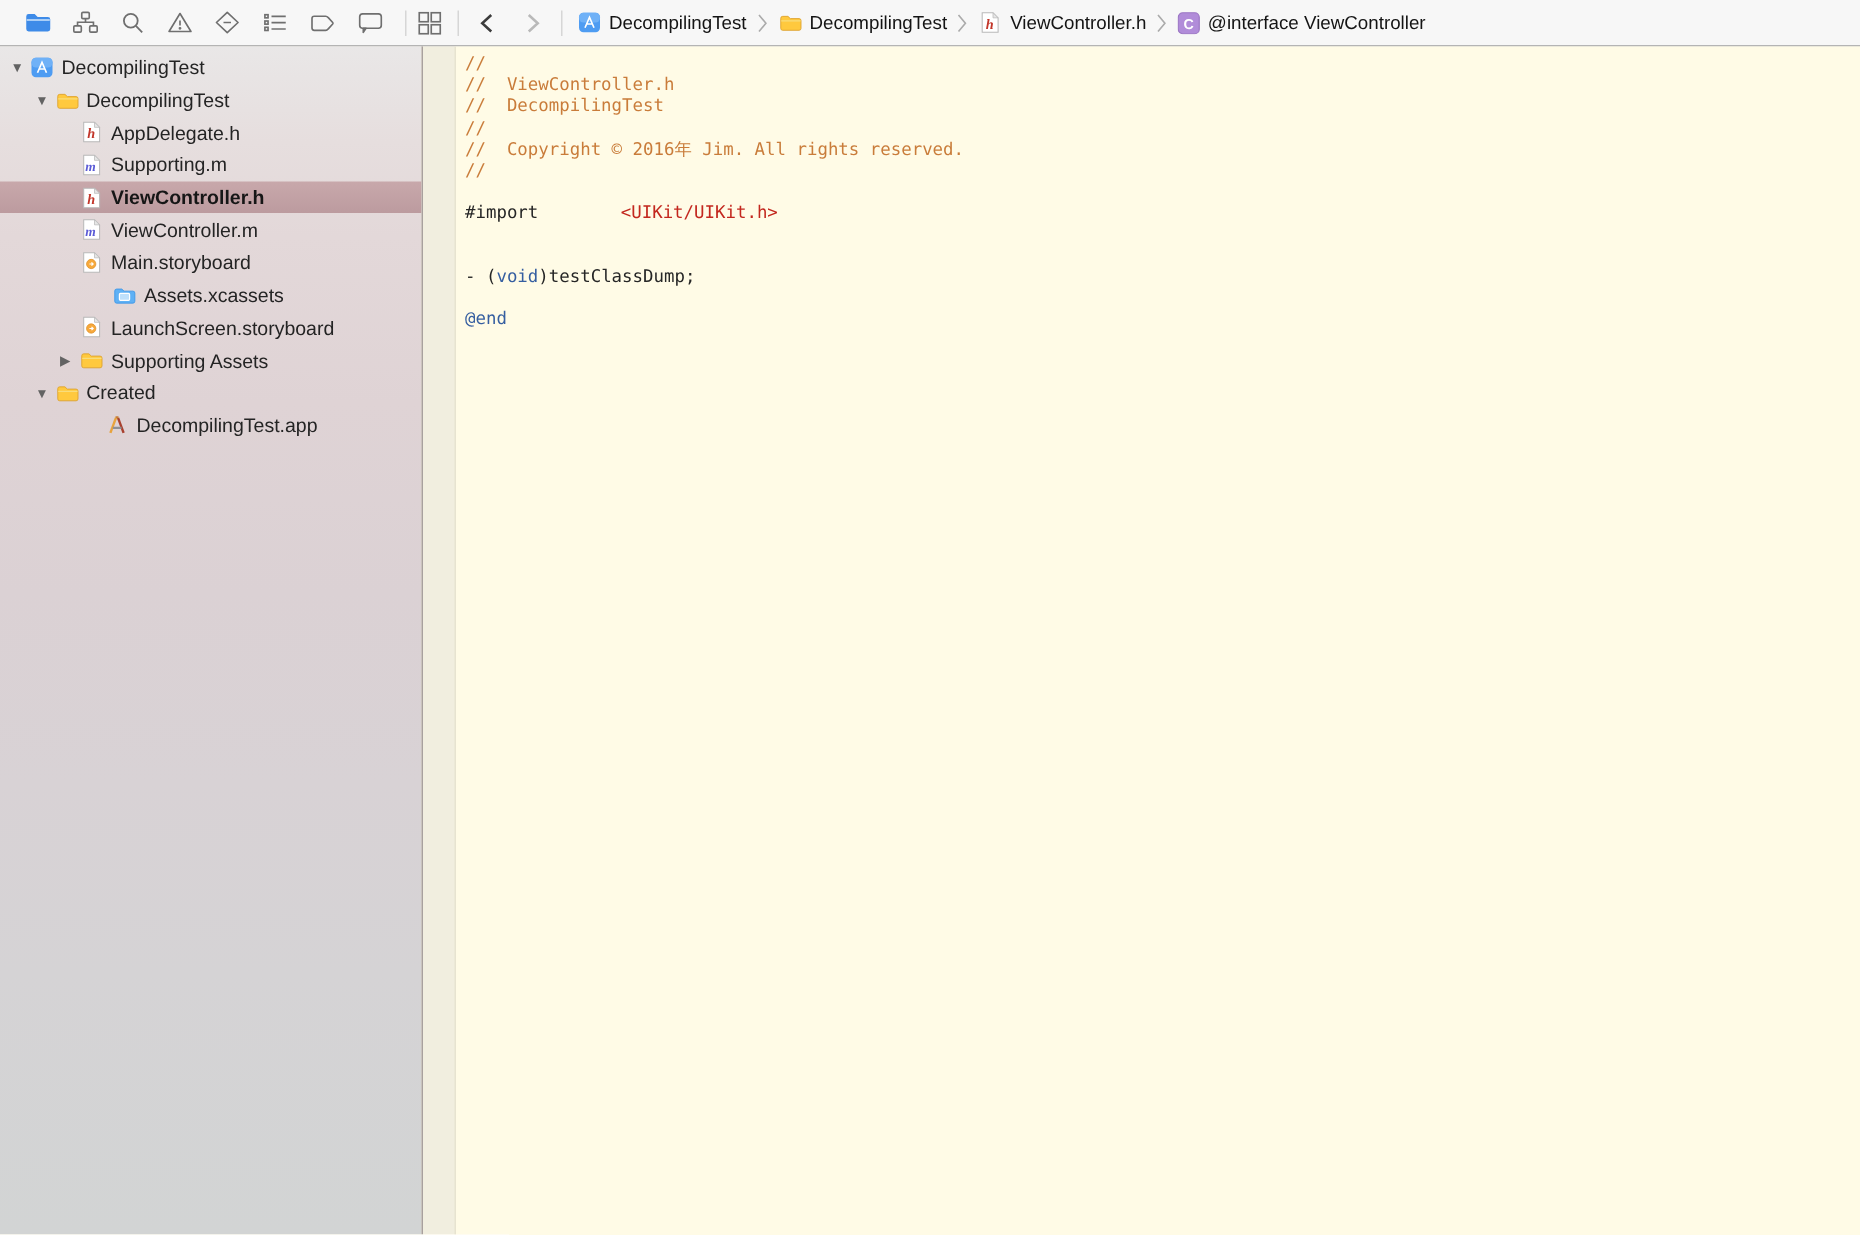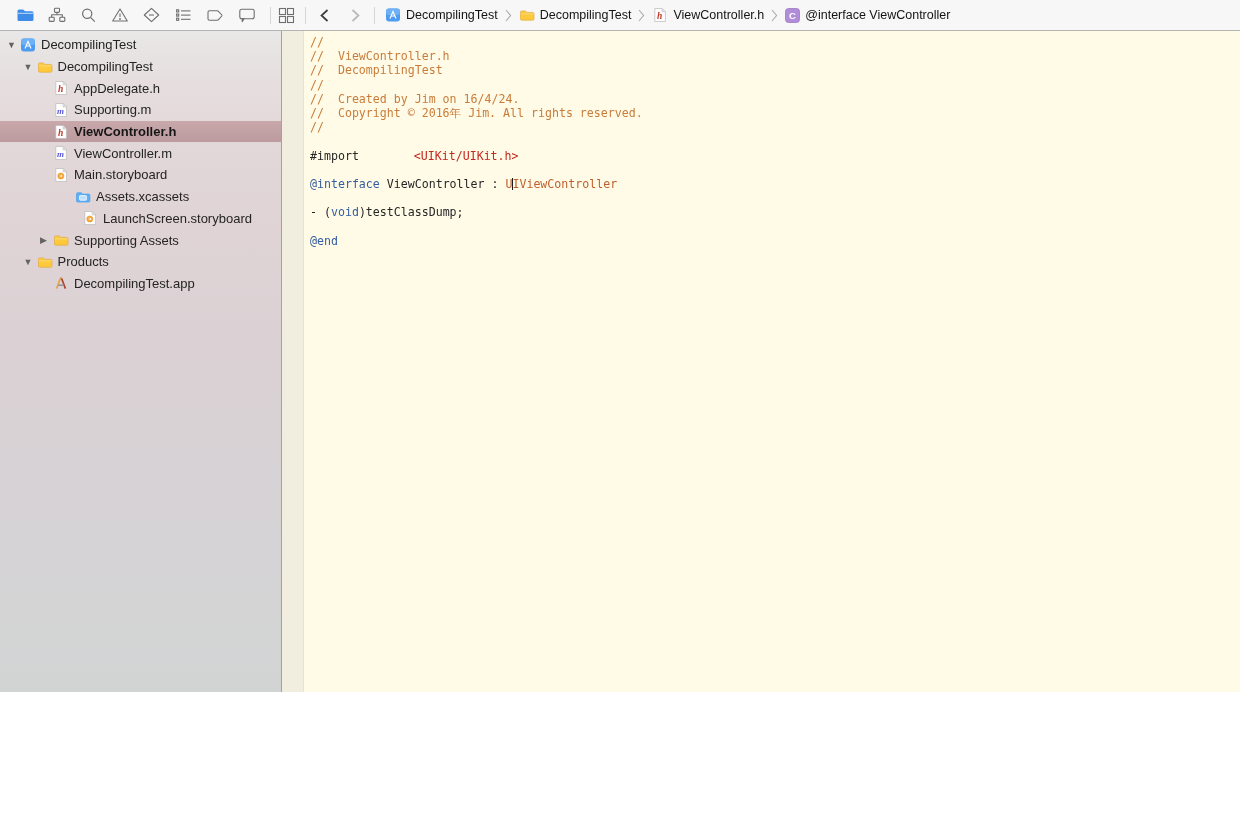--- a/index.html
+++ b/index.html
@@ -1,18 +1,18 @@
 <!DOCTYPE html>
 <html style="--accent_blue: #3E8BE8; --toolbar_bg: #F7F7F7; --toolbar_border: #B4B4B4; --sidebar_top: #E9E7E7; --sidebar_pink: #DFD3D5; --sidebar_bottom: #D2D4D4; --selected_row: #C2A2A5; --divider: #A8A09E; --editor_bg: #FFFBE6; --gutter_bg: #F1EEDF; --code_comment: #C97C3A; --code_string_red: #C3271E; --code_keyword_blue: #355EA0; --code_class_orange: #BF5F2D; --code_plain: #262626;"><head>
 <meta charset="utf-8">
 <style>
   * { margin:0; padding:0; box-sizing:border-box; }
   html,body { width:1240px; height:823px; overflow:hidden; background:#fff;
               font-family:"Liberation Sans", sans-serif; }
-  .app { position:relative; width:1240px; height:692px; background:var(--editor_bg,#FFFBE6); }
+  .app { position:relative; width:1240px; height:823px; background:var(--editor_bg,#FFFBE6); }
 
   
   .toolbar { position:absolute; top:0; left:0; right:0; height:31px;
              background:var(--toolbar_bg,#F7F7F7);
              border-bottom:1px solid var(--toolbar_border,#B4B4B4);
              display:flex; align-items:center; }
   .nav-area { width:270px; height:100%; display:flex; align-items:center;
               justify-content:space-between; padding:0 12px 0 14px; }
   .nav-btn { width:22px; height:22px; display:flex; align-items:center; justify-content:center; cursor:default; }
   .nav-btn svg { display:block; }
@@ -282,21 +282,21 @@
           <div class="row" style="padding-left: 60px;">
             <span class="tri"></span>
             <span class="icn16">
               <svg width="16" height="16" viewBox="0 0 16 16">
                 <path d="M1.5 5 q0-1.3 1.3-1.3 h3.4 l1.5 1.4 h5.9 q1.3 0 1.3 1.3 v5.4 q0 1.3-1.3 1.3 H2.8 q-1.3 0-1.3-1.3 z" fill="#5FB1F5" stroke="#3E97E8" stroke-width="0.6"></path>
                 <rect x="4.6" y="6.6" width="6.8" height="4.6" rx="0.7" fill="#BFE0FB" stroke="#FFFFFF" stroke-width="0.8"></rect>
               </svg>
             </span>
             <span class="lbl">Assets.xcassets</span>
           </div>
-          <div class="row" style="padding-left: 38px; justify-content: center;">
+          <div class="row" style="padding-left: 38px;">
             <span class="tri"></span>
             <span class="icn16">
               <svg width="16" height="16" viewBox="0 0 16 16">
                 <path d="M2.8 1.5 h7.2 l3.4 3.4 v9.6 H2.8 z" fill="#FFFFFF" stroke="#B9B9B9" stroke-width="0.7"></path>
                 <path d="M10 1.5 l3.4 3.4 H10 z" fill="#E6E6E6" stroke="#B9B9B9" stroke-width="0.5"></path>
                 <circle cx="7.8" cy="9" r="3.1" fill="#F7A93B" stroke="#DD8F28" stroke-width="0.5"></circle>
                 <path d="M6.6 9 h2.3 M8 7.9 l1.1 1.1 L8 10.1" stroke="#FFFFFF" stroke-width="0.8" fill="none"></path>
               </svg>
             </span>
             <span class="lbl">LaunchScreen.storyboard</span>
@@ -312,50 +312,48 @@
             <span class="lbl">Supporting Assets</span>
           </div>
           <div class="row" style="padding-left: 21.5px;">
             <span class="tri">▼</span>
             <span class="icn16">
               <svg width="16" height="16" viewBox="0 0 16 16">
                 <path d="M1.5 5.2 q0-1.3 1.3-1.3 h3.5 l1.6 1.5 h5.8 q1.3 0 1.3 1.3 v5.2 q0 1.3-1.3 1.3 H2.8 q-1.3 0-1.3-1.3 z" fill="#FFC93E" stroke="#DEA32F" stroke-width="0.6"></path>
                 <path d="M1.8 6.9 h12.9" stroke="#F8DD7C" stroke-width="0.9"></path>
               </svg>
             </span>
-            <span class="lbl">Products</span>
-          </div>
-          <div class="row" style="padding-left: 38px;">
+            <span class="lbl">Created</span>
+          </div>
+          <div class="row" style="padding-left: 55px;">
             <span class="tri"></span>
             <span class="icn16">
               <svg width="16" height="16" viewBox="0 0 16 16">
                 <path d="M3.6 13.6 L7.3 3.6" stroke="#E8A33D" stroke-width="1.6"></path>
                 <path d="M8.7 3.6 L12.4 13.6" stroke="#A8402E" stroke-width="1.6"></path>
                 <path d="M7 3.2 h2" stroke="#C87F35" stroke-width="1.3"></path>
                 <path d="M5.2 10.2 h5.8" stroke="#8F8F94" stroke-width="1.5"></path>
               </svg>
             </span>
             <span class="lbl">DecompilingTest.app</span>
           </div>
         </div>
     </div>
     <div class="gutter"></div>
     <div class="editor">
       <div class="code">
           <div class="code-line"><span class="tok comment">//</span></div>
           <div class="code-line"><span class="tok comment">//  ViewController.h</span></div>
           <div class="code-line"><span class="tok comment">//  DecompilingTest</span></div>
           <div class="code-line"><span class="tok comment">//</span></div>
-          <div class="code-line"><span class="tok comment">//  Created by Jim on 16/4/24.</span></div>
           <div class="code-line"><span class="tok comment">//  Copyright © 2016年 Jim. All rights reserved.</span></div>
           <div class="code-line"><span class="tok comment">//</span></div>
           <div class="code-line"></div>
           <div class="code-line"><span class="tok plain">#import </span><span class="tok string">&lt;UIKit/UIKit.h&gt;</span></div>
           <div class="code-line"></div>
-          <div class="code-line"><span class="tok keyword">@interface</span><span class="tok plain"> ViewController : </span><span class="tok classname">U</span><span class="caret"></span><span class="tok classname">IViewController</span></div>
           <div class="code-line"></div>
           <div class="code-line"><span class="tok plain">- (</span><span class="tok keyword">void</span><span class="tok plain">)testClassDump;</span></div>
           <div class="code-line"></div>
           <div class="code-line"><span class="tok keyword">@end</span></div>
         </div>
     </div>
   </div>
 </div>
 
 </body></html>

